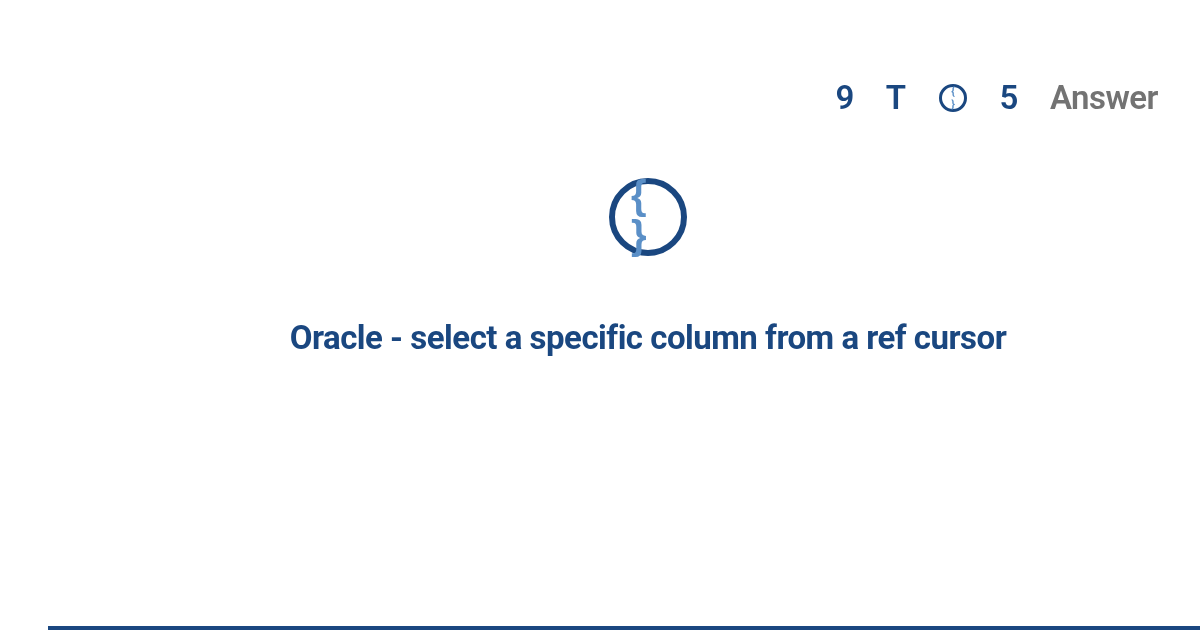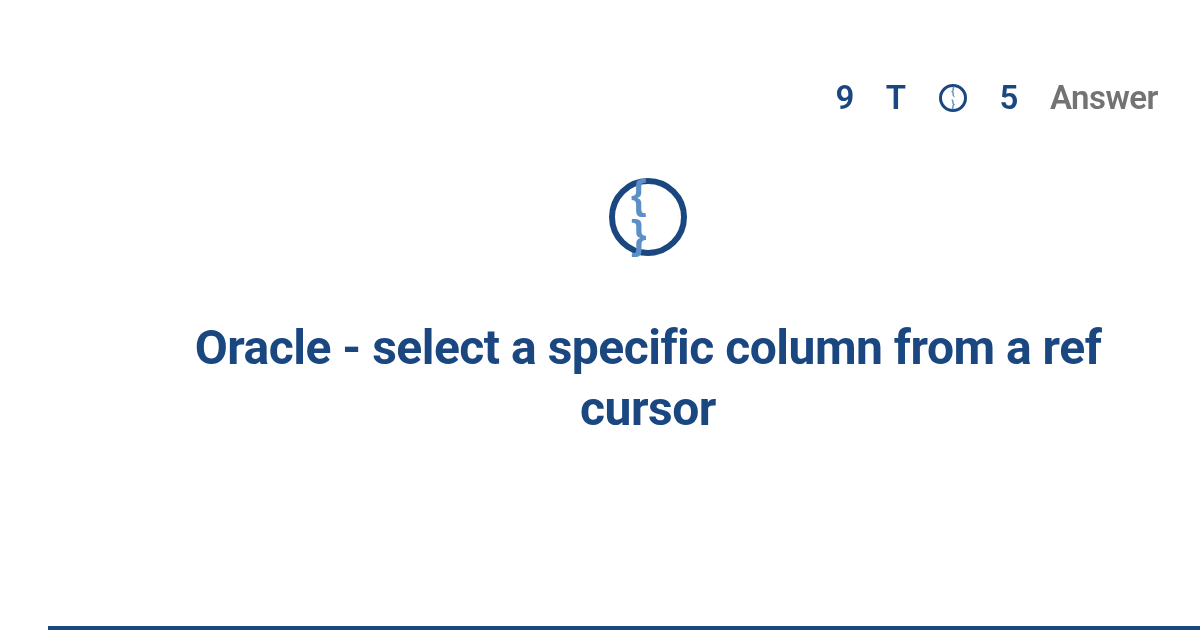--- a/index.html
+++ b/index.html
@@ -84,21 +84,21 @@
     }
     .title {
       position: absolute;
       top: 253px;
       left: 0;
       width: 100%;
       text-align: center;
       padding: 0 60px;
     }
     .title h1 {
-      font-size: 48px;
+      font-size: 33px;
       font-weight: 700;
       color: #1a4780;
       line-height: 1.28;
       letter-spacing: -0.5px;
     }
     .footer-bar {
       position: absolute;
       bottom: 0;
       left: 0;
       width: 100%;

